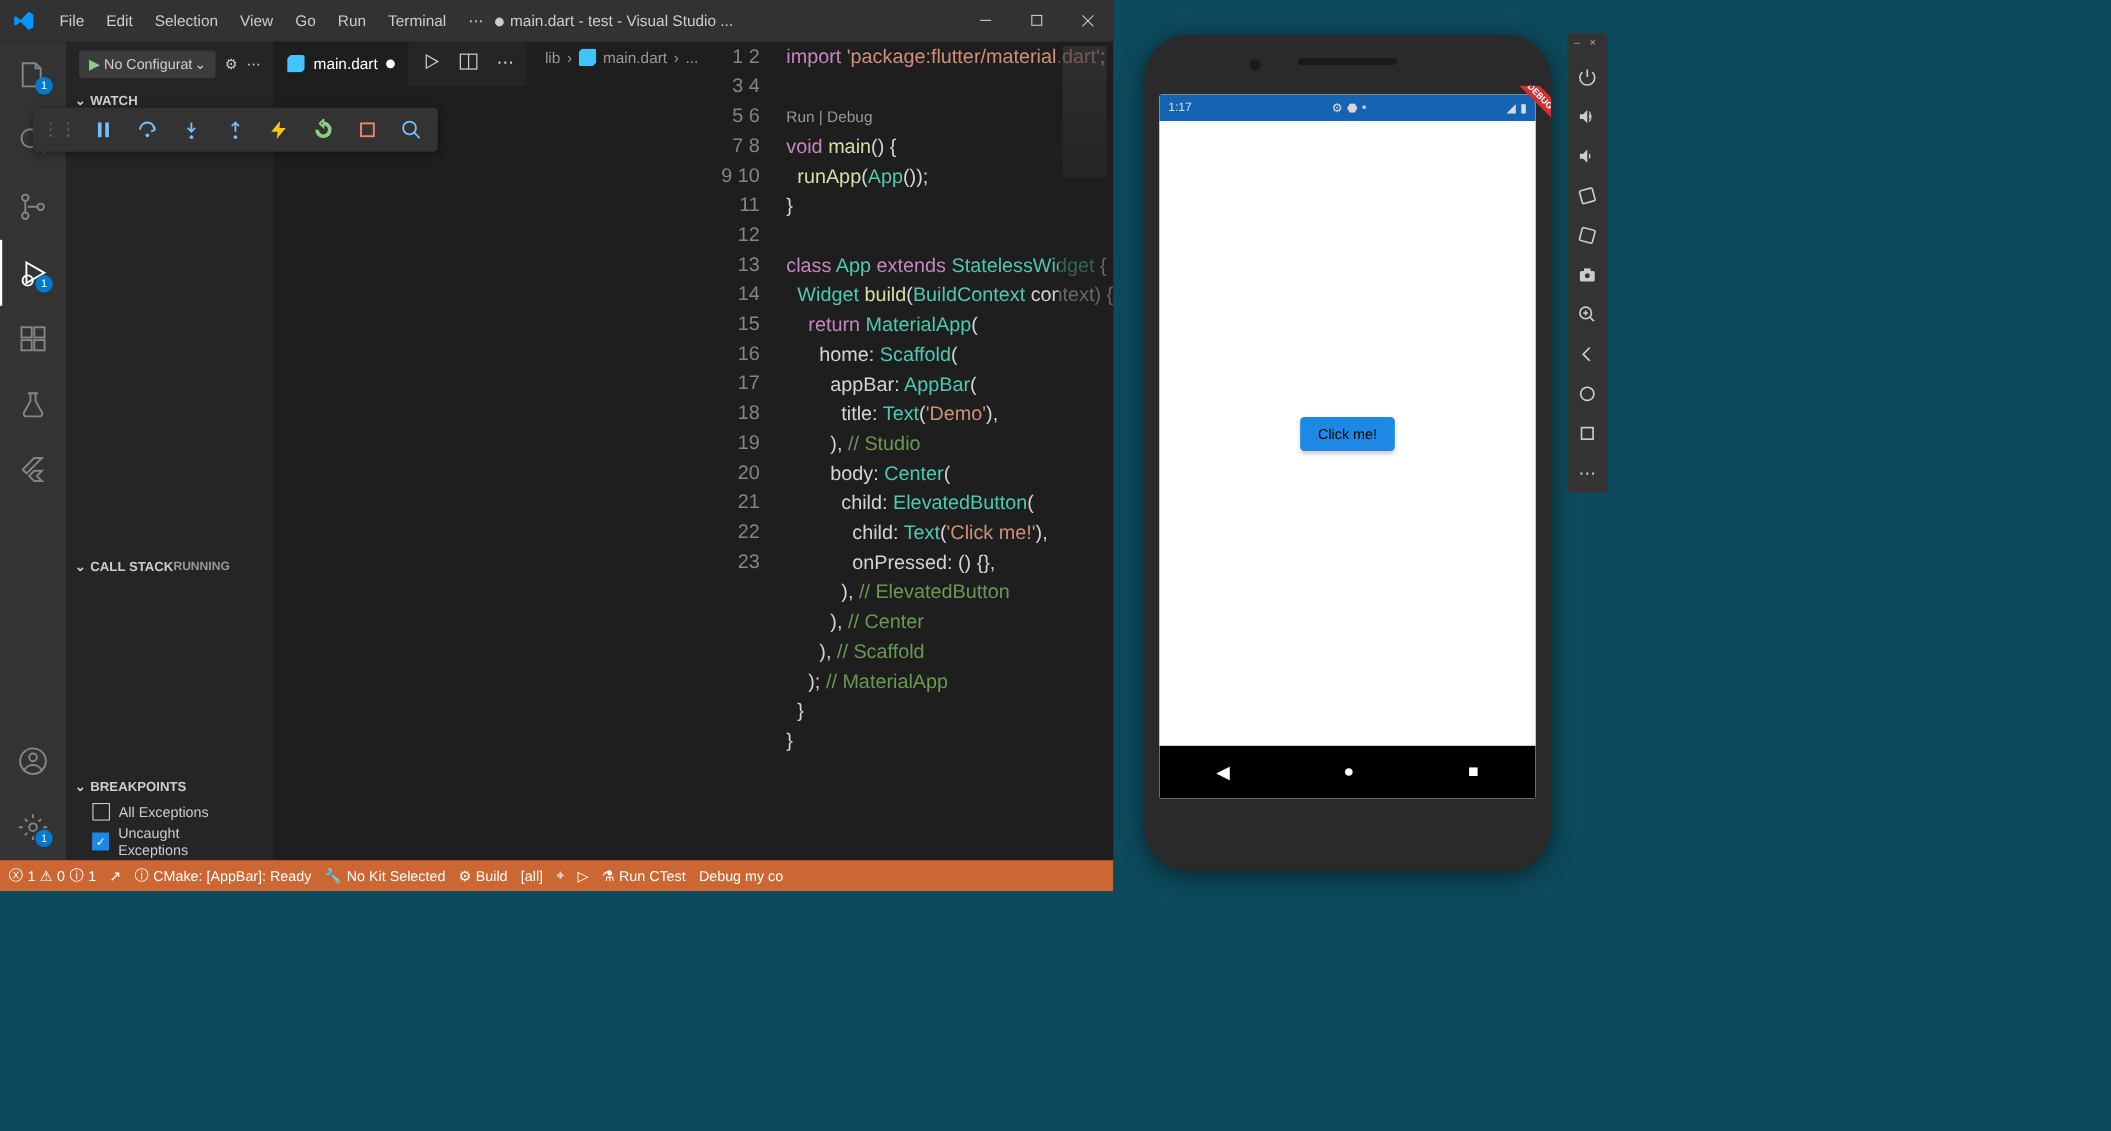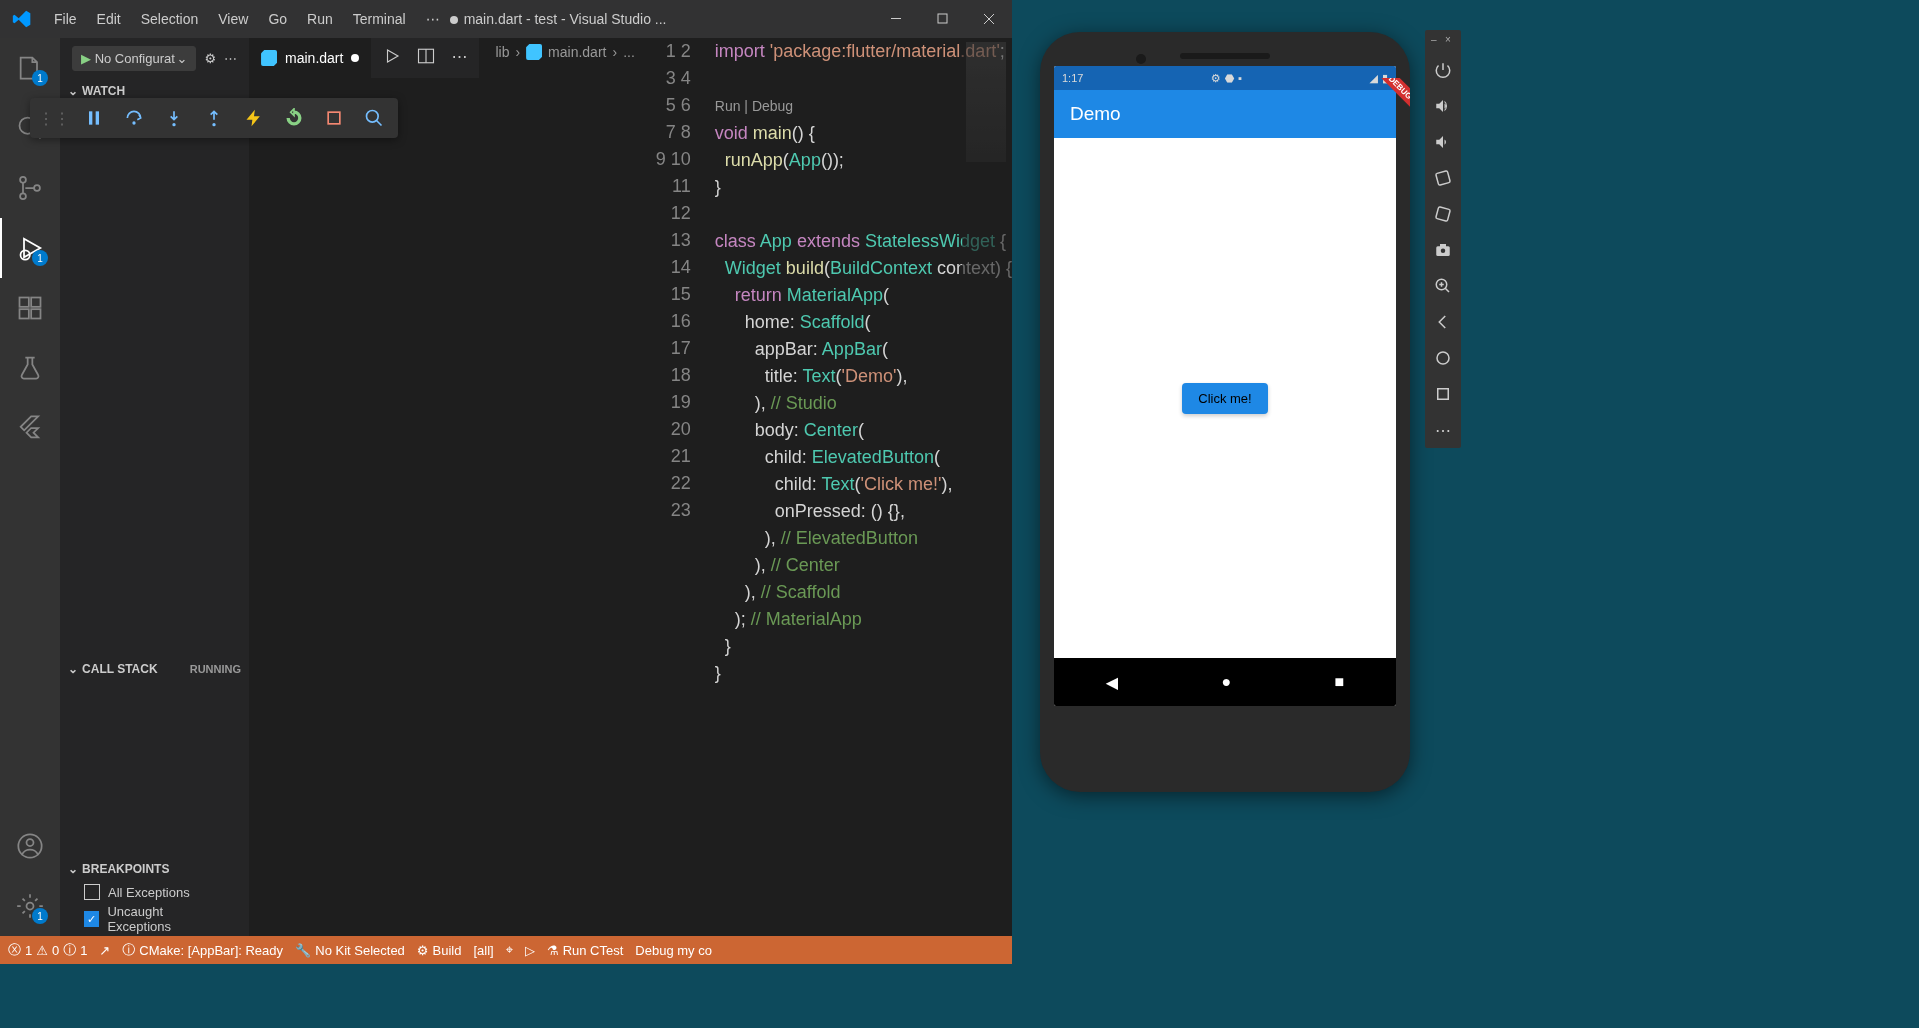--- a/index.html
+++ b/index.html
@@ -1,17 +1,17 @@
 <!DOCTYPE html>
 <html><head>
 <meta charset="utf-8">
 <style>
 * { margin:0; padding:0; box-sizing:border-box; font-family:'Segoe UI',Arial,sans-serif; }
 body { background:#0d4a5c; width:1919px; height:1028px; overflow:hidden; position:relative; }
-.vscode { position:absolute; left:0; top:0; width:1012px; height:964px; background:#1e1e1e; display:flex; flex-direction:column; }
+.vscode { position:absolute; left:0; top:0; width:1012px; height:810px; background:#1e1e1e; display:flex; flex-direction:column; }
 .titlebar { height:38px; background:#323233; display:flex; align-items:center; color:#ccc; font-size:14px; }
 .vs-logo { width:44px; display:flex; justify-content:center; }
 .vs-logo svg { width:20px; height:20px; }
 .menu-item { padding:0 10px; cursor:pointer; }
 .menu-overflow { padding:0 10px; }
 .title-center { flex:1; text-align:left; overflow:hidden; white-space:nowrap; text-overflow:ellipsis; }
 .title-dot { display:inline-block; width:8px; height:8px; background:#ccc; border-radius:50%; margin-right:6px; vertical-align:middle; }
 .win-controls { display:flex; }
 .win-btn { width:46px; height:38px; display:flex; align-items:center; justify-content:center; cursor:pointer; }
 .main-area { flex:1; display:flex; overflow:hidden; }
@@ -29,21 +29,21 @@
 .gear-ico, .more-ico { color:#ccc; cursor:pointer; }
 .debug-toolbar { position:absolute; left:30px; top:98px; background:#333; border-radius:4px; box-shadow:0 2px 8px rgba(0,0,0,0.4); display:flex; align-items:center; padding:4px; z-index:10; }
 .dbg-btn { width:40px; height:32px; display:flex; align-items:center; justify-content:center; cursor:pointer; }
 .dbg-btn svg { width:20px; height:20px; }
 .dbg-grip { color:#666; cursor:grab; }
 .section-header { height:26px; display:flex; align-items:center; padding:0 8px; font-size:12px; font-weight:600; text-transform:uppercase; cursor:pointer; }
 .section-header .chev { margin-right:4px; }
 .section-body { flex:0 0 auto; }
 .sec-watch { flex:1; }
 .sec-call { height:200px; }
-.callstack-head { display:flex; justify-content:space-between; width:100%; align-items:center; }
+.callstack-head { display:flex; justify-content:flex-start; width:100%; align-items:center; }
 .running-label { text-transform:uppercase; font-size:11px; color:#999; }
 .sec-break { }
 .brk-item { display:flex; align-items:center; padding:2px 24px; gap:8px; }
 .chk { width:16px; height:16px; border:1px solid #ccc; display:inline-flex; align-items:center; justify-content:center; font-size:11px; }
 .chk.checked { background:#1e88e5; border-color:#1e88e5; color:#fff; }
 .editor-group { flex:1; display:flex; flex-direction:row; background:#1e1e1e; }
 .tabs-row { height:40px; background:#252526; display:flex; align-items:center; }
 .tab { height:40px; background:#1e1e1e; display:flex; align-items:center; padding:0 12px; gap:8px; color:#fff; font-size:14px; }
 .tab-icon { width:16px; height:16px; }
 .dart-ico { background:#40c4ff; border-radius:2px; clip-path:polygon(20% 0,100% 0,100% 80%,80% 100%,0 100%,0 20%); }
@@ -60,21 +60,21 @@
 .tok-com { color:#6a9955; }
 .code-lens { color:#999; font-size:14px; }
 .minimap { position:absolute; right:0; top:0; width:50px; height:100%; background:#1e1e1e; opacity:0.6; }
 .minimap-content { width:40px; height:120px; background:linear-gradient(#3a3a3a,#2a2a2a); margin:4px; }
 .status-bar { height:28px; background:#cc6633; color:#fff; display:flex; align-items:center; font-size:13px; padding:0 8px; gap:12px; }
 .status-item { display:flex; align-items:center; gap:4px; cursor:pointer; }
 .emulator { position:absolute; left:1040px; top:32px; width:370px; height:760px; background:#2a2a2a; border-radius:40px; padding:14px; box-shadow:0 4px 20px rgba(0,0,0,0.5); }
 .emu-top { height:20px; display:flex; justify-content:center; align-items:center; }
 .emu-speaker { width:90px; height:6px; background:#1a1a1a; border-radius:3px; }
 .emu-camera { width:10px; height:10px; background:#1a1a1a; border-radius:50%; position:absolute; left:96px; top:22px; }
-.emu-screen { background:#fff; height:640px; border-radius:2px; overflow:hidden; display:flex; flex-direction:column; }
+.emu-screen { background:#fff; height:640px; border-radius:2px; overflow:hidden; display:flex; flex-direction:column;margin-top:20px; }
 .emu-status { height:24px; background:#1976d2; display:flex; align-items:center; justify-content:space-between; padding:0 8px; color:#fff; font-size:11px; filter:brightness(0.85); }
 .emu-status-icons { display:flex; gap:4px; }
 .emu-appbar { height:48px; background:#1e88e5; display:flex; align-items:center; padding:0 16px; color:#fff; font-size:19px; }
 .emu-body { flex:1; display:flex; align-items:center; justify-content:center; background:#fff; }
 .emu-btn { background:#1e88e5; color:#000000; padding:8px 16px; border-radius:4px; font-size:13px; font-weight:500; box-shadow:0 2px 4px rgba(0,0,0,0.2); }
 .emu-nav { height:48px; background:#000; display:flex; align-items:center; justify-content:space-around; }
 .emu-nav-btn { color:#fff; }
 .debug-banner { position:absolute; right:0px; top:46px; width:60px; height:60px; overflow:hidden; }
 .debug-banner-inner { background:#d32f2f; color:#fff; font-size:8px; font-weight:bold; padding:2px 20px; transform:rotate(45deg) translate(12px,-12px); }
 .emu-toolbar { position:absolute; left:1425px; top:30px; width:36px; background:#333; display:flex; flex-direction:column; align-items:center; padding:4px 0; gap:8px; border-radius:2px; }
@@ -389,23 +389,20 @@
           <span>▪</span>
         </span>
       <span class="emu-status-icons">
           <span>◢</span>
           <span>▮</span>
         </span>
     </div>
     <div class="debug-banner">
         <div class="debug-banner-inner">DEBUG</div>
       </div>
-    <div class="emu-appbar">
-        <span>Demo</span>
-      </div>
     <div class="emu-body">
       <div class="emu-btn">Click me!</div>
     </div>
     <div class="emu-nav">
       <span class="emu-nav-btn">◀</span>
       <span class="emu-nav-btn">●</span>
       <span class="emu-nav-btn">■</span>
     </div>
   </div>
 </div>

